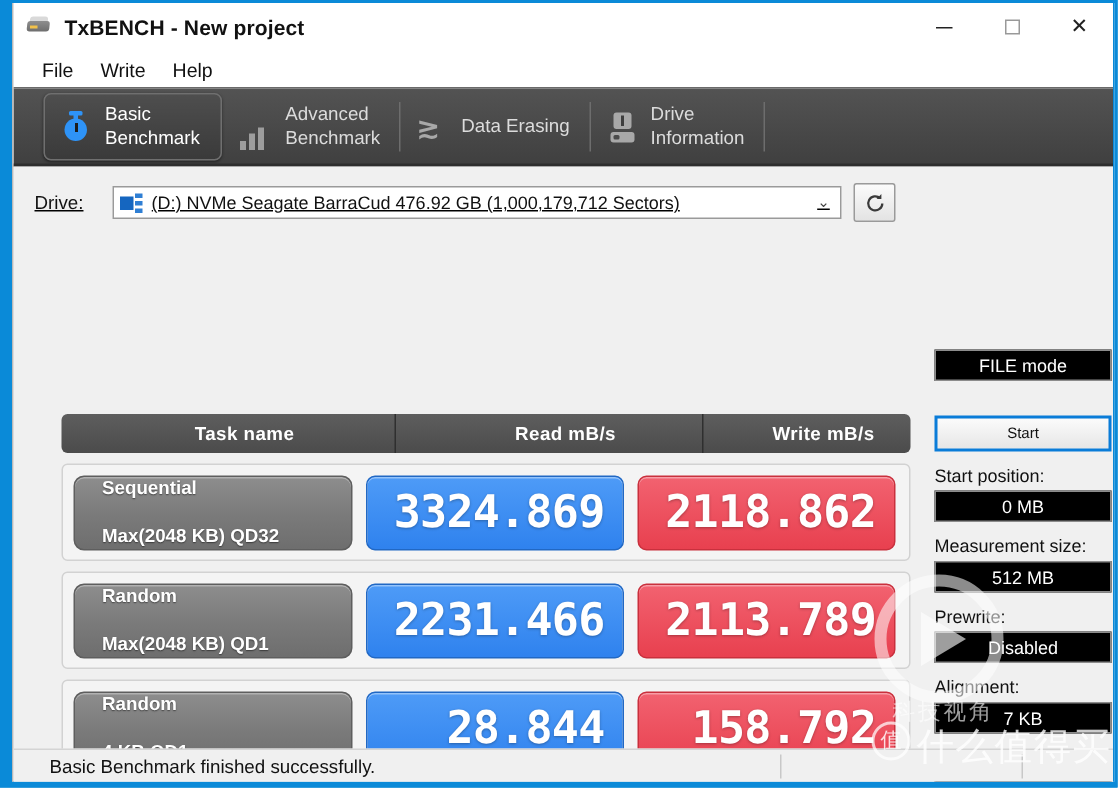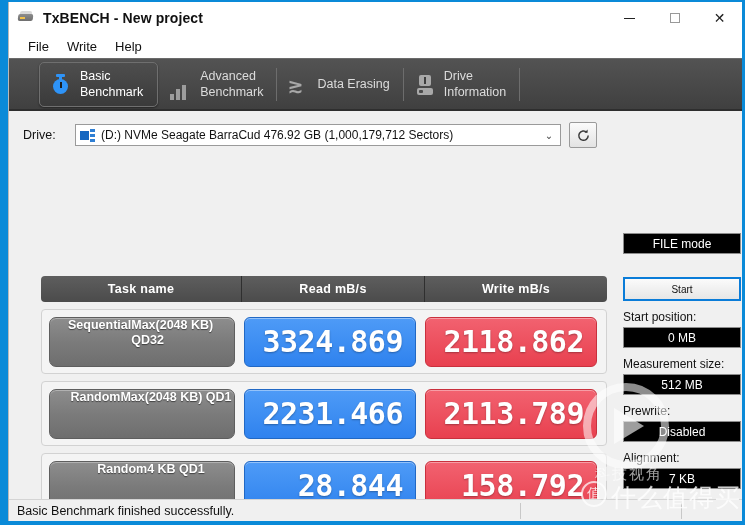--- a/index.html
+++ b/index.html
@@ -121,21 +121,21 @@
   .tab .divider {
     position: absolute; right: 0; top: 6px; bottom: 6px;
     width: 1px; background: #6d6d6d;
   }
   .tab.active {
     background: linear-gradient(#4e4e4e, #3a3a3a);
     border: 1px solid #6f6f6f;
     border-radius: 5px;
     box-shadow: 0 1px 2px rgba(0,0,0,.45);
     color: #fff;
-    margin-left: 14px;
+    margin-left: 4px;
   }
   .tab-label {
     font-size: 12.5px;
     line-height: 1.22;
     white-space: pre-line;
   }
   .tab-icon { width: 22px; height: 24px; position: relative; flex: 0 0 22px; }
 
   
   .ic-stopwatch .sw-c {
@@ -189,20 +189,21 @@
     position: relative;
     height: 411px;
     background: #f0f0f0;
   }
 
   
   .drive-row {
     display: flex; align-items: center;
     padding: 9px 0 0 14px;
     height: 30px;
+    text-decoration: underline;
   }
   .drive-label { font-size: 12.5px; color: #111; width: 52px; }
   .drive-select {
     position: relative;
     width: 486px; height: 22px;
     background: #fff;
     border: 1px solid #9a9a9a;
     display: flex; align-items: center;
     box-sizing: border-box;
   }
@@ -239,20 +240,21 @@
     display: flex;
     height: 26px;
     background: linear-gradient(#5e5e5e, #4b4b4b);
     border-radius: 4px;
     overflow: hidden;
   }
   .res-head div {
     color: #fff; font-size: 12.5px; font-weight: bold;
     display: flex; align-items: center; justify-content: center;
     letter-spacing: .3px;
+    margin-left: 22px;
   }
   .rh-task { flex: 0 0 200px; border-right: 1px solid #2f2f2f; }
   .rh-read { flex: 0 0 182px; border-right: 1px solid #2f2f2f; }
   .rh-write { flex: 1; }
 
   .res-row {
     display: flex;
     align-items: center;
     height: 65px;
     background: #f4f4f4;
@@ -263,21 +265,21 @@
     box-sizing: border-box;
   }
   .task-chip {
     flex: 0 0 186px;
     height: 50px;
     margin-right: 9px;
     border-radius: 7px;
     background: linear-gradient(#8d8d8d, #7b7b7b 50%, #6e6e6e);
     border: 1px solid #5e5e5e;
     box-shadow: inset 0 1px 0 rgba(255,255,255,.32);
-    display: flex; justify-content: center;
+    display: flex; flex-direction: column; justify-content: space-between;
     padding-left: 18px;
     box-sizing: border-box;
   }
   .task-chip .t1 {
     color: #fff; font-size: 12.5px; font-weight: bold;
     text-shadow: 0 1px 1px rgba(0,0,0,.5);
     line-height: 1.25;
   }
   .task-chip .t2 {
     color: #fff; font-size: 12.5px; font-weight: bold;
@@ -344,21 +346,21 @@
   .statusbar {
     position: absolute;
     left: 0; right: 0; bottom: 0;
     height: 22px;
     background: #f0f0f0;
     border-top: 1px solid #d4d4d4;
     display: flex; align-items: center;
   }
   .sb-text {
     font-size: 12.5px; color: #111;
-    padding-left: 8px;
+    padding-left: 24px;
     flex: 1;
   }
   .sb-sep { width: 1px; height: 16px; background: #c8c8c8; }
   .sb-cell2 { width: 160px; }
   .sb-cell3 { width: 60px; }
 
   
   .watermark {
     position: absolute;
     left: 583px; top: 383px;

